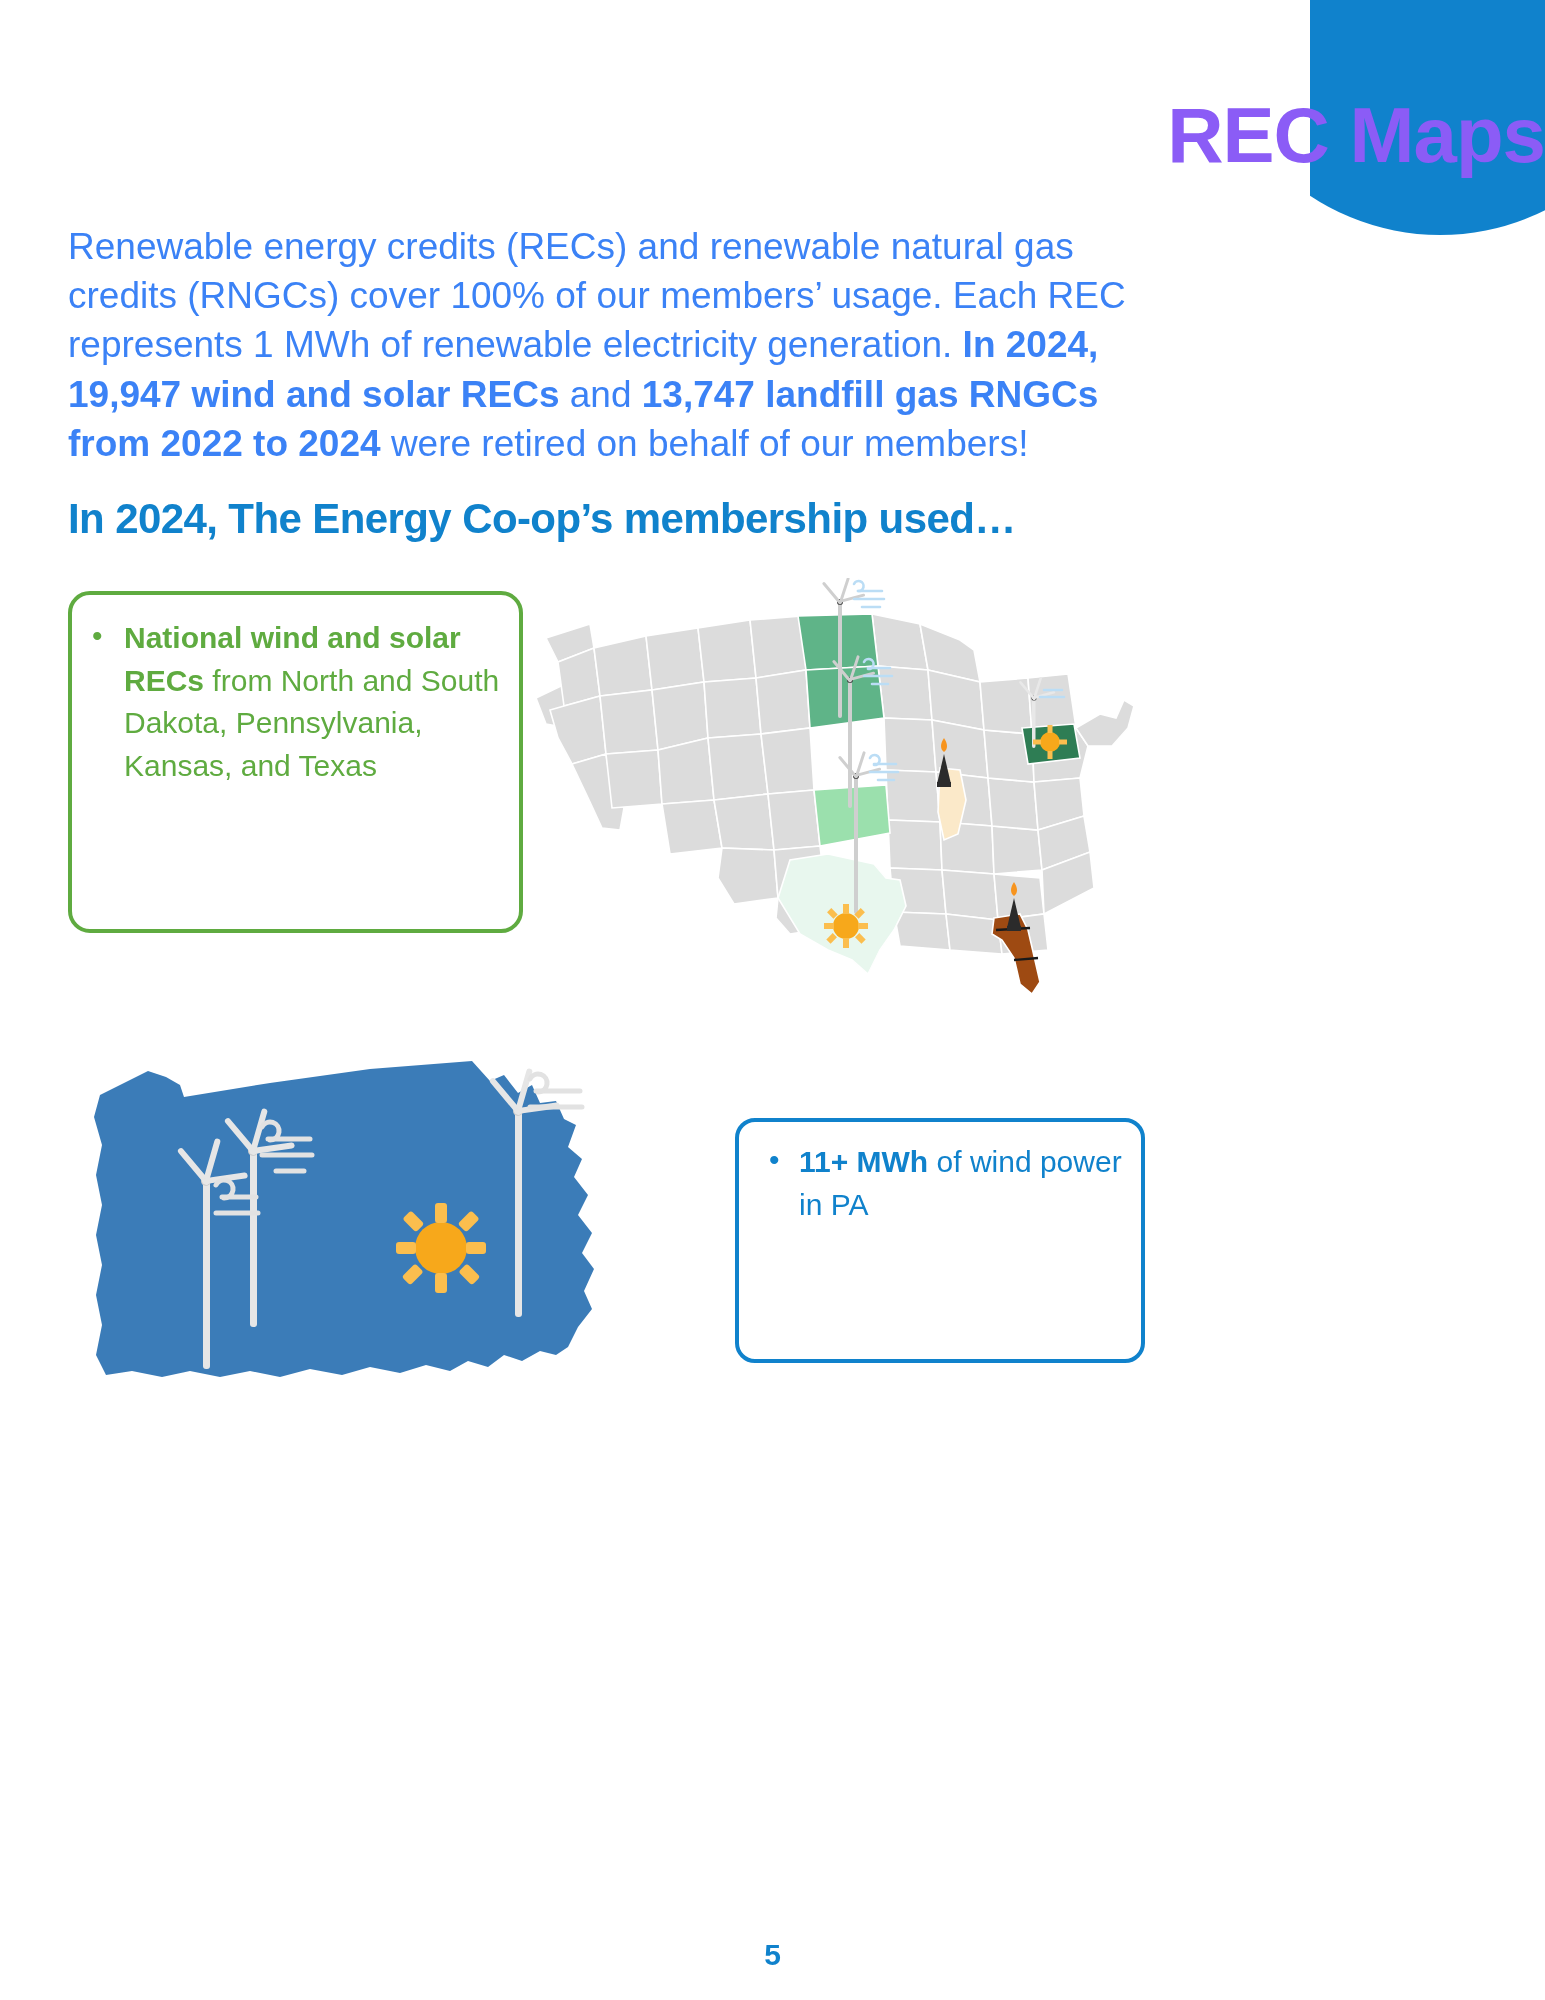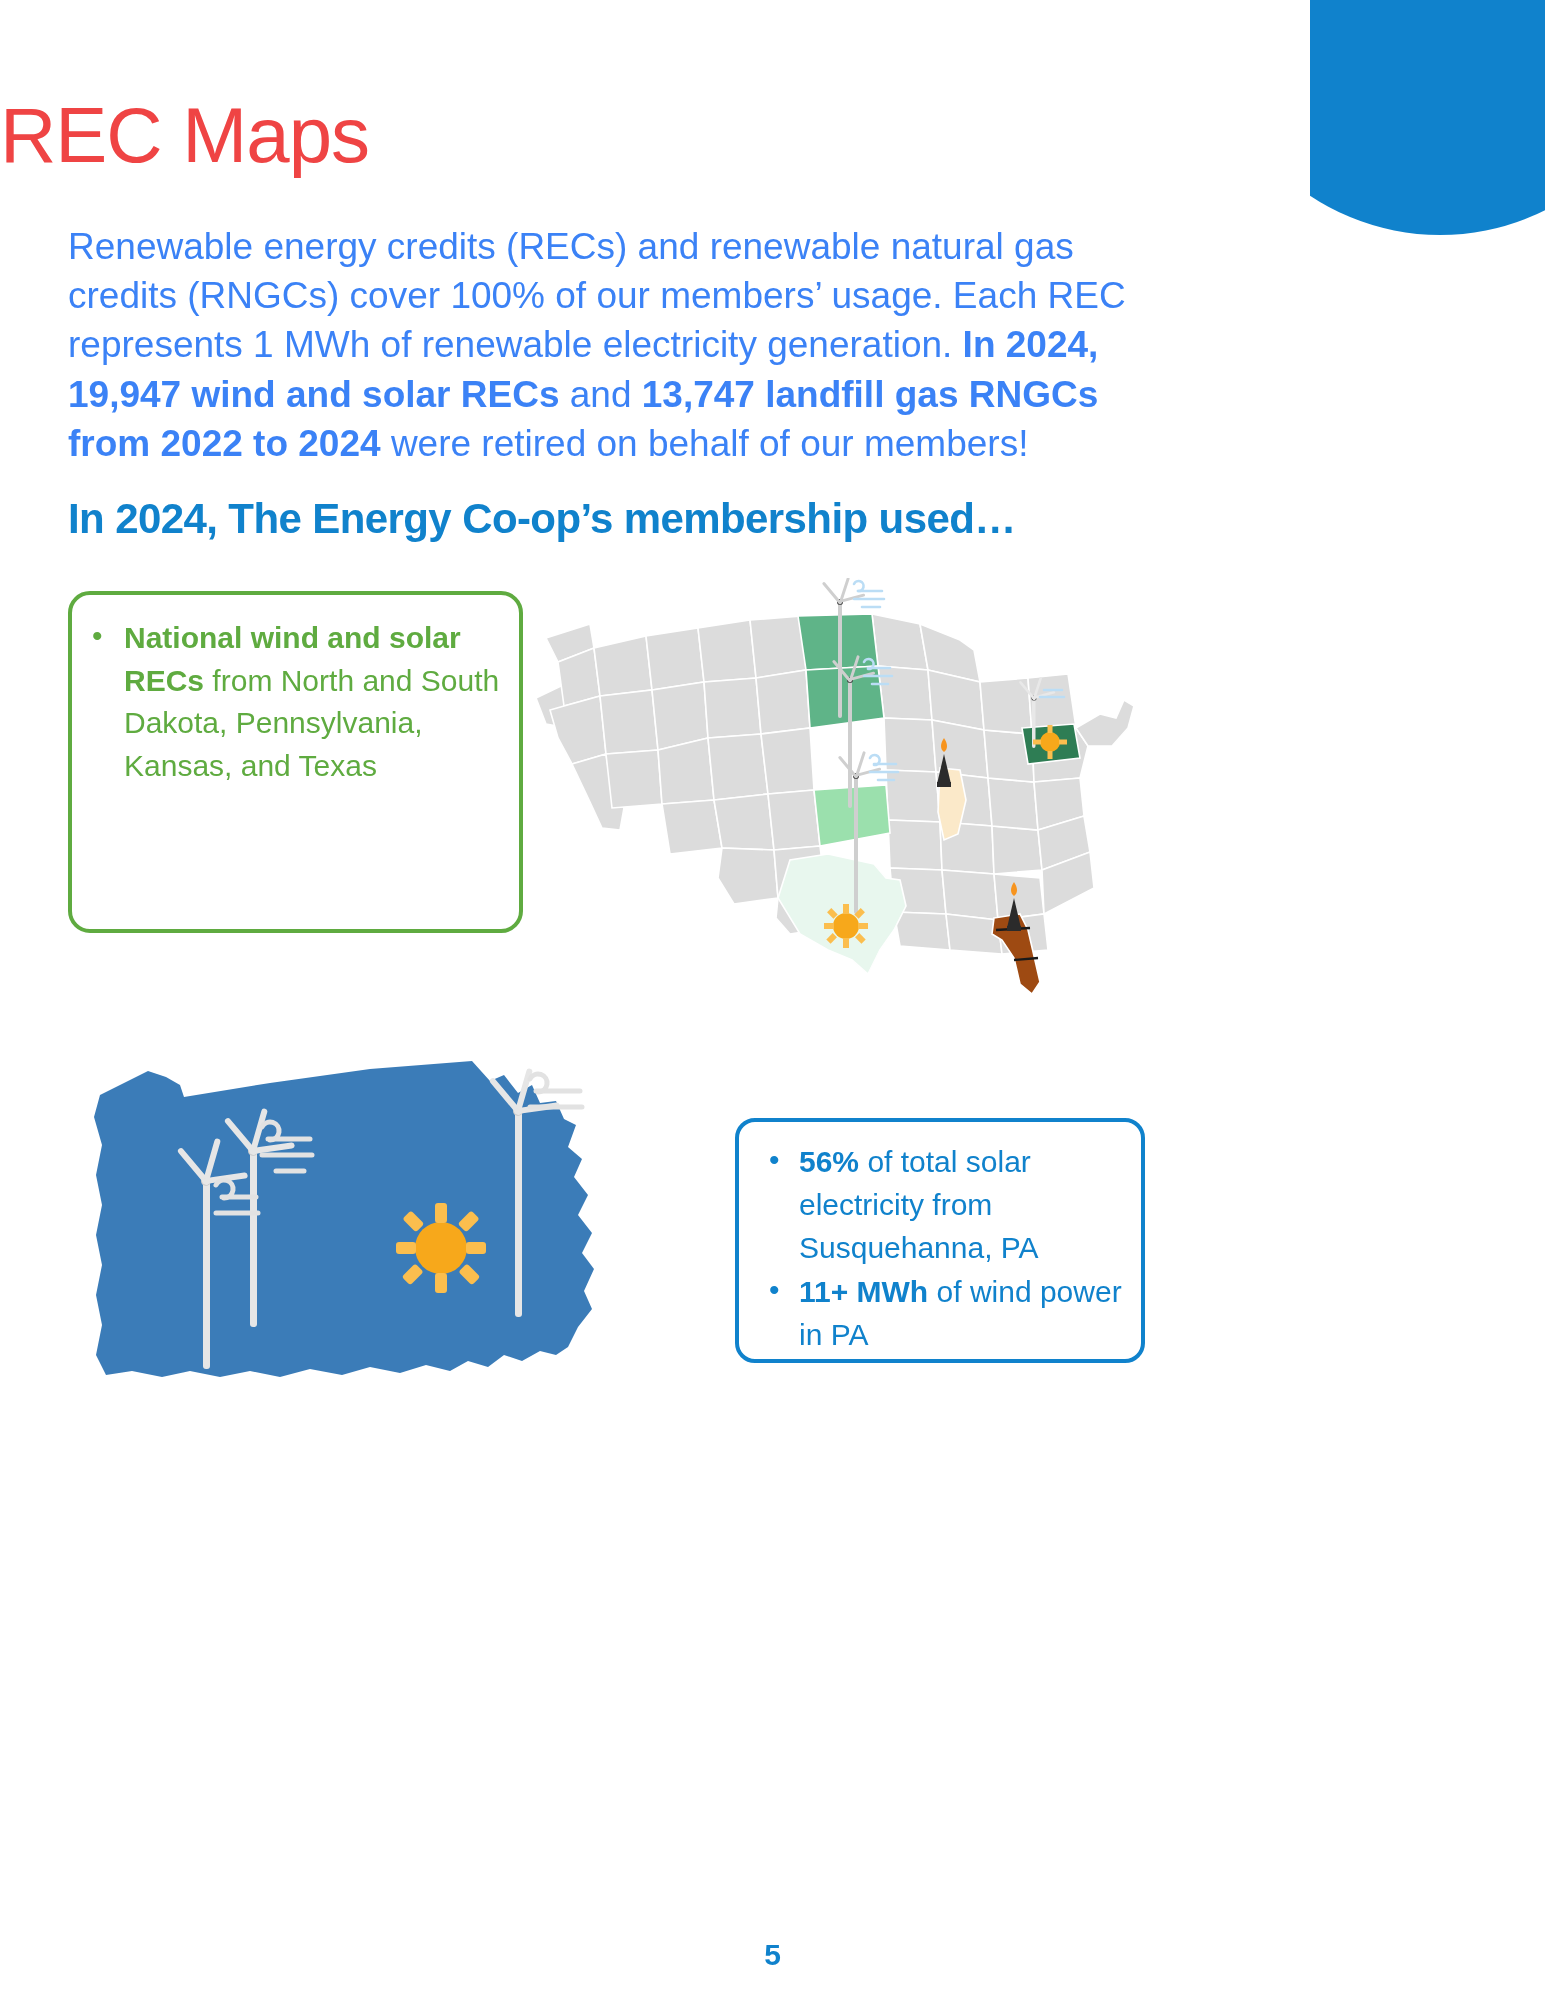--- a/index.html
+++ b/index.html
@@ -21,23 +21,23 @@
     position:absolute; display:block;
     width: 470px; height: 470px;
     right: -130px; top: -235px;
     background: #1082CC;
     border-radius: 50%;
   }
 
   
   .title {
     position: absolute; left: 0; top: 96px; width: 1545px;
-    text-align: left;
-    font-size: 78px; font-weight: 400; letter-spacing: -1px;
-    color: #ef4444;
+    text-align: right;
+    font-size: 78px; font-weight: 700; letter-spacing: -1px;
+    color: #8b5cf6;
     line-height: 1.0;
   }
 
   
   .intro {
     position: absolute; left: 68px; top: 222px; width: 1080px;
     font-size: 37px; line-height: 1.33;
     color: #3b82f6; font-weight: 400;
   }
   .intro b { font-weight: 700; }
@@ -330,20 +330,19 @@
           <rect x="393" y="210" width="12" height="19" rx="3" transform="rotate(-45 399 219)"></rect>
           <rect x="393" y="157" width="12" height="19" rx="3" transform="rotate(45 399 166)"></rect>
           <rect x="337" y="210" width="12" height="19" rx="3" transform="rotate(45 343 219)"></rect>
         </g>
       </g>
     </svg>
   </div>
 
   <div class="blue-box">
     <ul>
-      <li><b>56%</b><span> of total solar electricity from Susquehanna, PA</span></li>
       <li><b>11+ MWh</b><span> of wind power in PA</span></li>
     </ul>
   </div>
 
   <div class="page-num">5</div>
 
 </div>
 
 </body></html>

